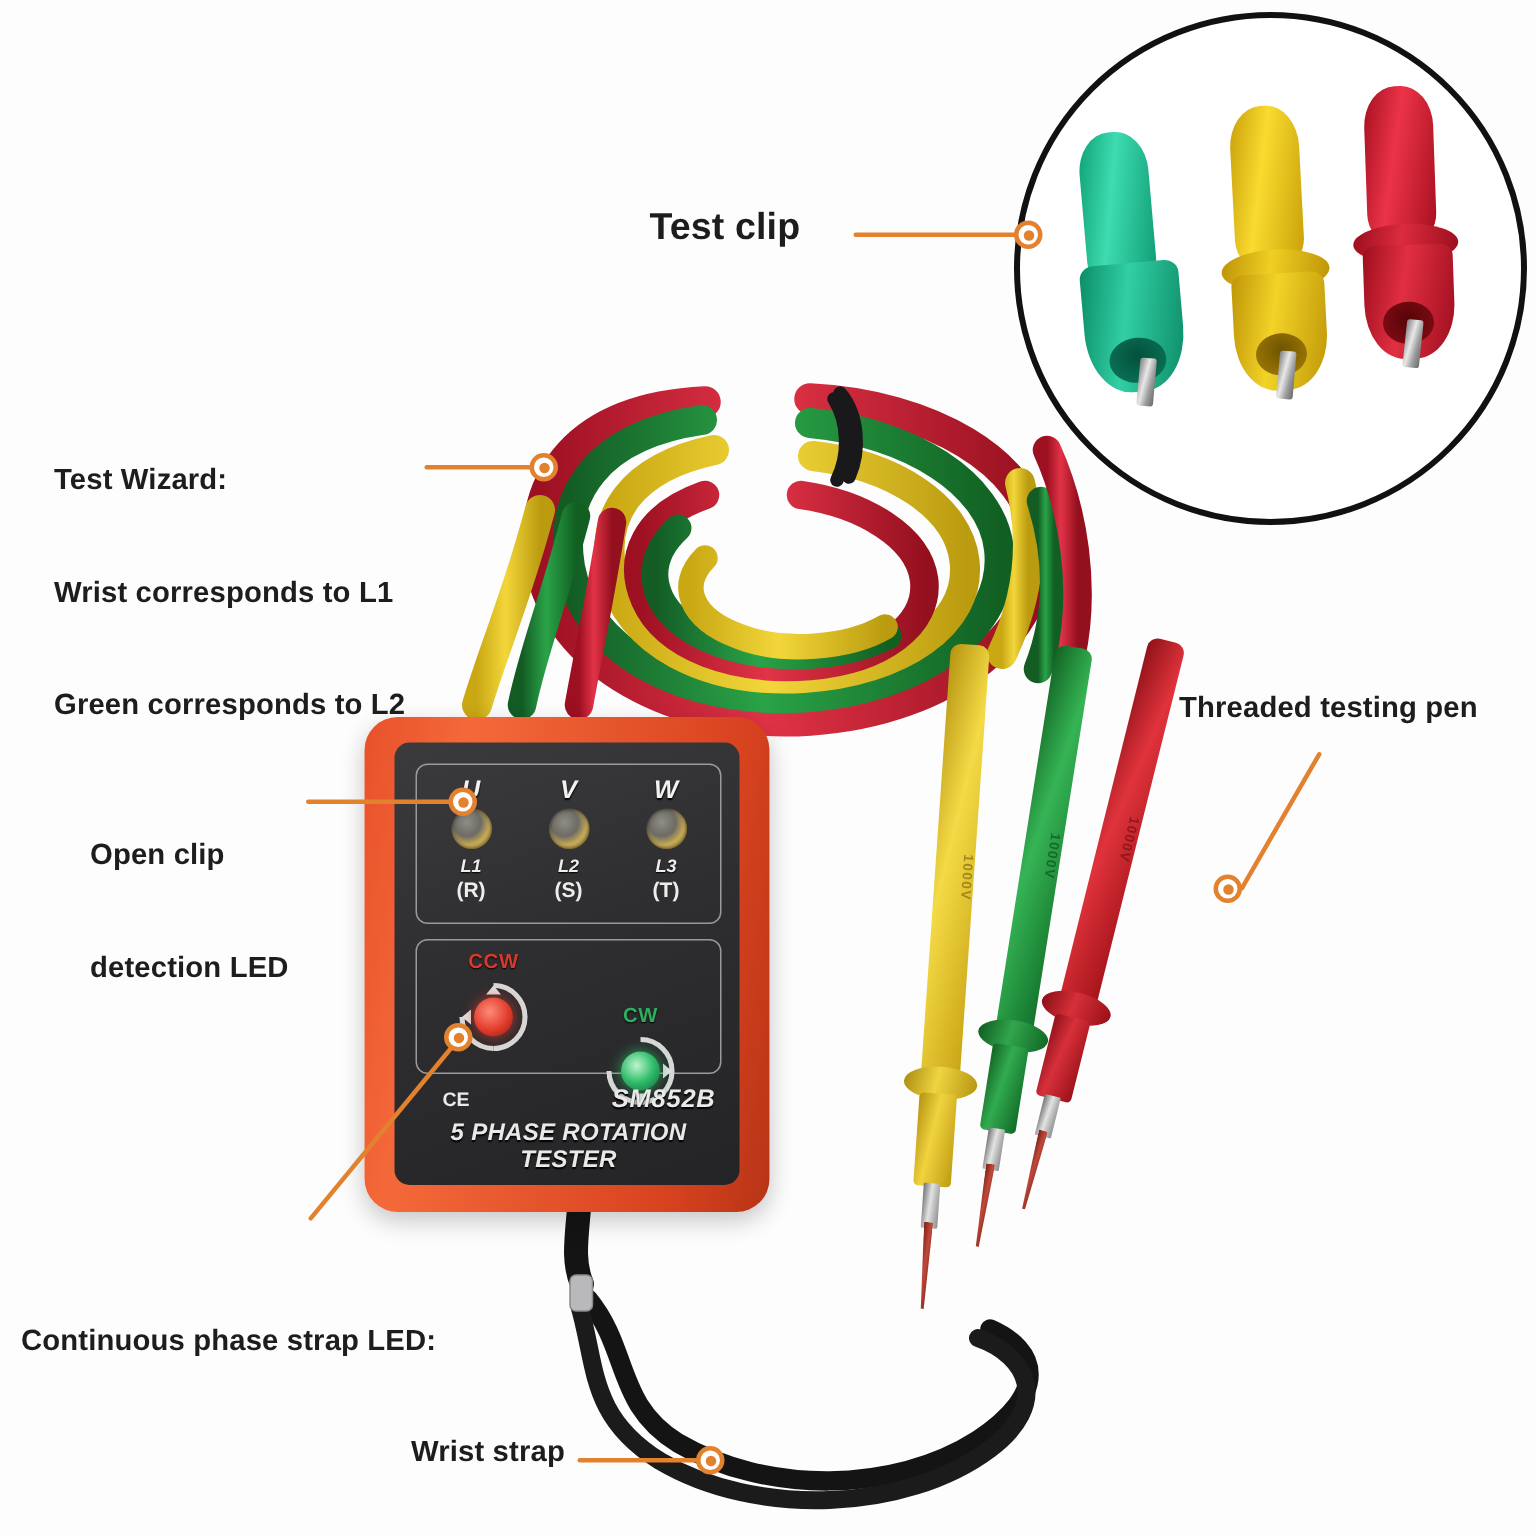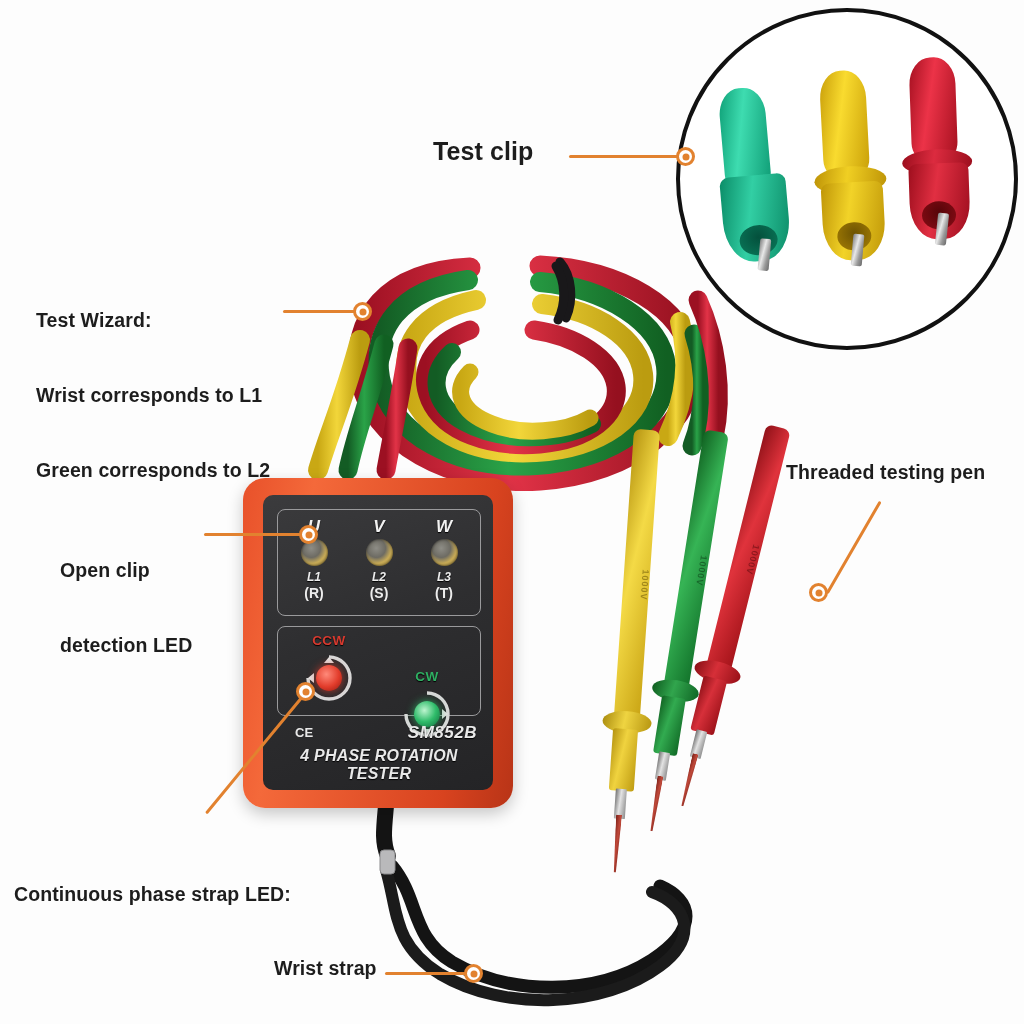--- a/index.html
+++ b/index.html
@@ -178,21 +178,21 @@
               <polygon points="26,47 21,41 31,41" fill="#e3e3e3"></polygon>
             </svg>
             <div class="inner" style="background:radial-gradient(circle at 40% 36%,#bdf5cf,#2fbc6a 50%,#11663a);box-shadow:0 0 9px rgba(47,188,106,.8);"></div>
           </div>
         </div>
       </div>
 
       <div id="brand">
         <div id="ce">CE</div>
         <div id="model">SM852B</div>
-        <div id="prod-name">4 PHASE ROTATION TESTER</div>
+        <div id="prod-name">5 PHASE ROTATION TESTER</div>
       </div>
 
     </div>
   </div>
 
   <div class="probe" style="left:620px;top:430px;width:60px;height:440px;transform:rotate(4deg);">
     <div class="shaft" style="left:14px;top:0;width:26px;height:292px;background:linear-gradient(100deg,#b59310,#f4da46 42%,#c9a414);"></div>
     <div class="mark" style="left:20px;top:150px;color:#6b5606;transform:rotate(90deg);">1000V</div>
     <div class="guard" style="left:3px;top:282px;width:49px;height:22px;background:linear-gradient(100deg,#a88a0d,#efd441 45%,#b5940f);"></div>
     <div class="neck" style="left:14px;top:300px;width:25px;height:62px;background:linear-gradient(100deg,#b59310,#f0d33f 42%,#bf9c12);"></div>

